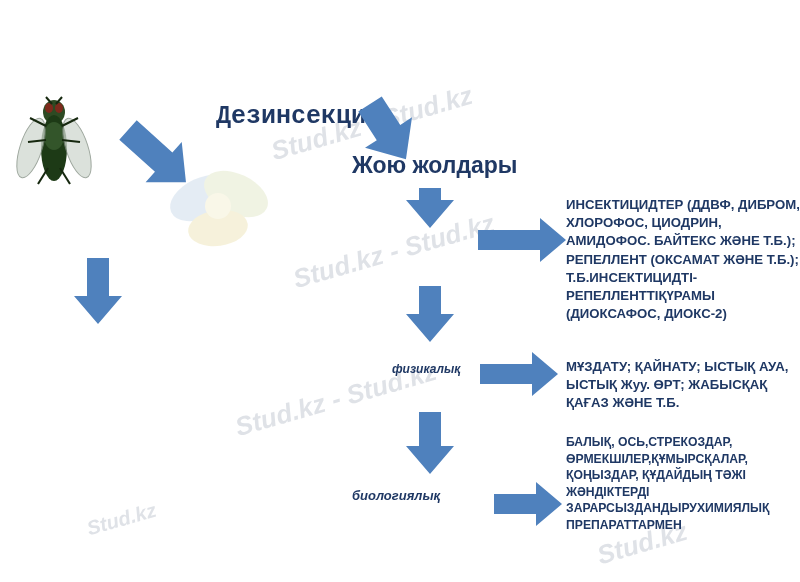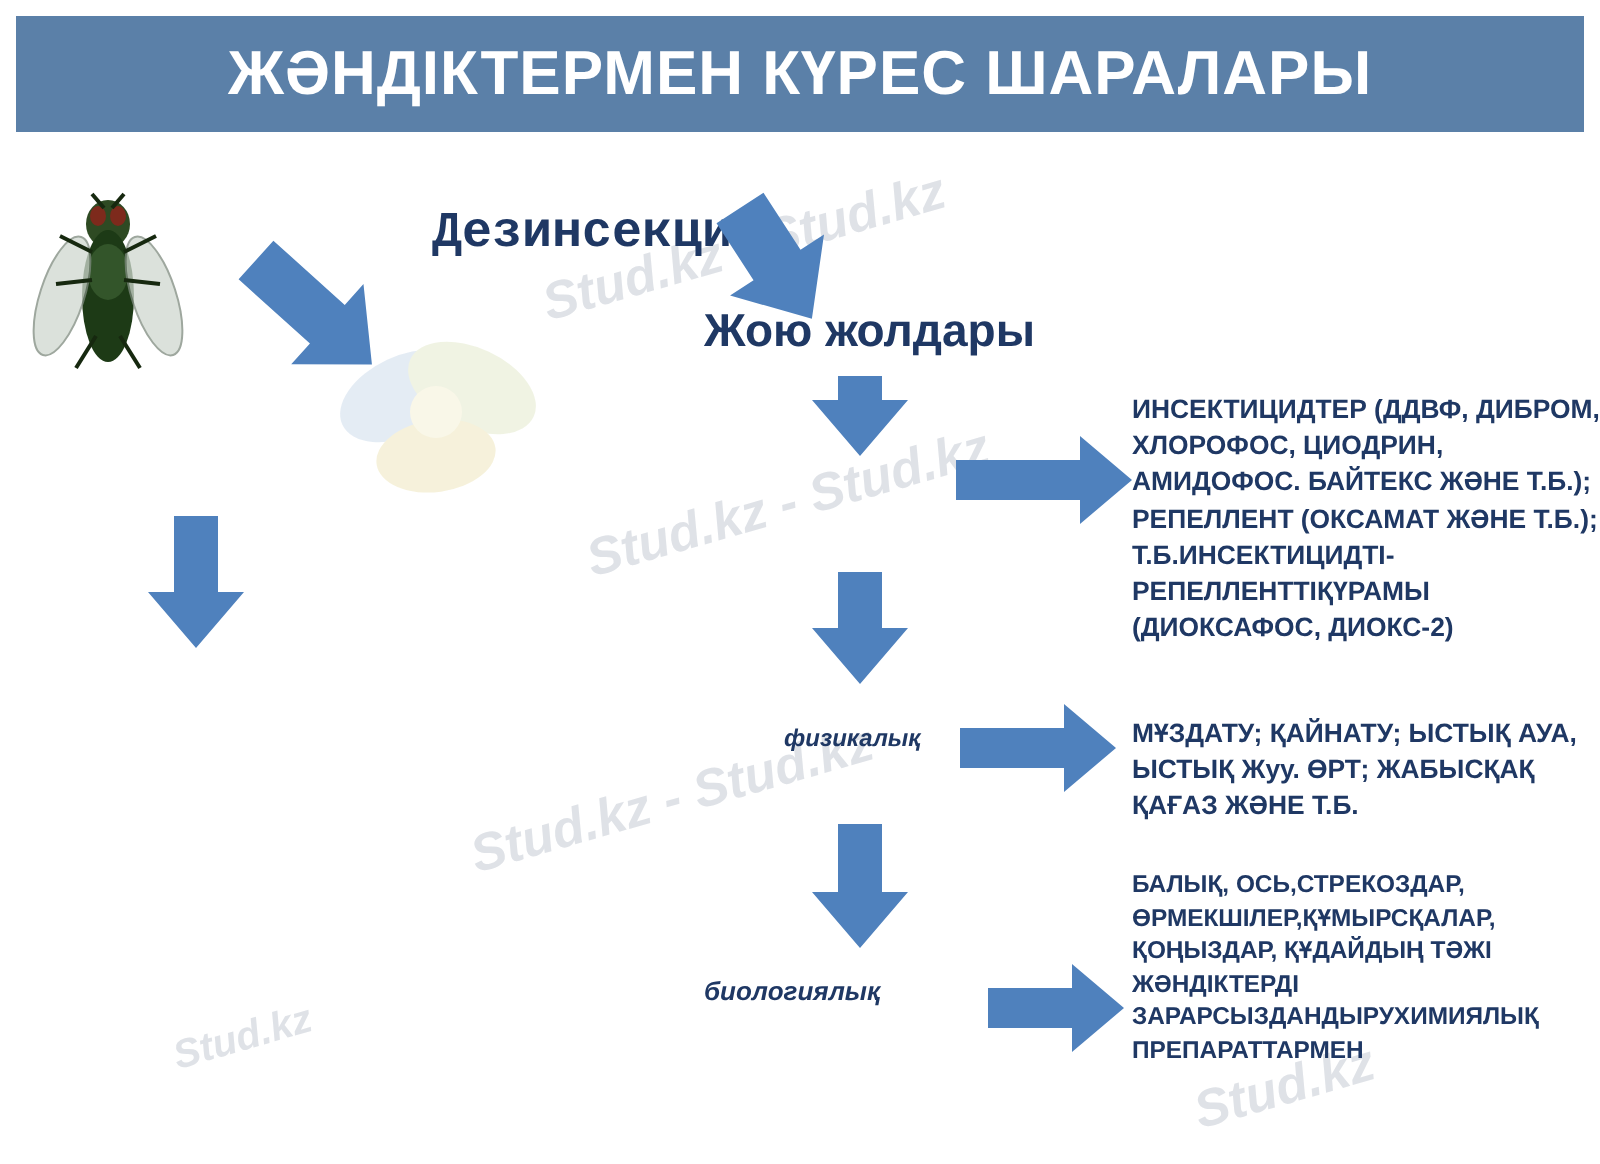--- a/index.html
+++ b/index.html
@@ -115,23 +115,20 @@
   <div class="wm" style="left:596px; top:528px;">Stud.kz</div>
   <div class="wm" style="left:86px; top:508px; font-size:20px;">Stud.kz</div>
 
   <svg class="wm-logo" style="left:152px; top:150px;" width="150" height="130" viewBox="0 0 150 130">
     <ellipse cx="50" cy="48" rx="34" ry="20" fill="#a9c2dc" transform="rotate(-25 50 48)"></ellipse>
     <ellipse cx="84" cy="44" rx="34" ry="20" fill="#cfd9a6" transform="rotate(25 84 44)"></ellipse>
     <ellipse cx="66" cy="78" rx="30" ry="18" fill="#e2d489" transform="rotate(-8 66 78)"></ellipse>
     <circle cx="66" cy="56" r="13" fill="#eee6b5"></circle>
   </svg>
 
-  <div class="title-bar">
-    <span class="title-text">ЖӘНДІКТЕРМЕН КҮРЕС ШАРАЛАРЫ</span>
-  </div>
 
   <svg class="fly" viewBox="0 0 92 96">
     <ellipse cx="46" cy="16" rx="11" ry="12" fill="#2e4a23"></ellipse>
     <ellipse cx="41" cy="12" rx="4" ry="5" fill="#7d2a1c"></ellipse>
     <ellipse cx="51" cy="12" rx="4" ry="5" fill="#7d2a1c"></ellipse>
     <ellipse cx="46" cy="52" rx="13" ry="33" fill="#1d3a16"></ellipse>
     <ellipse cx="46" cy="40" rx="10" ry="14" fill="#33552a"></ellipse>
     <g opacity="0.75">
       <ellipse cx="23" cy="52" rx="11" ry="31" fill="#cfd8cf" transform="rotate(18 23 52)" stroke="#7e8a7e" stroke-width="1"></ellipse>
       <ellipse cx="69" cy="52" rx="11" ry="31" fill="#cfd8cf" transform="rotate(-18 69 52)" stroke="#7e8a7e" stroke-width="1"></ellipse>

